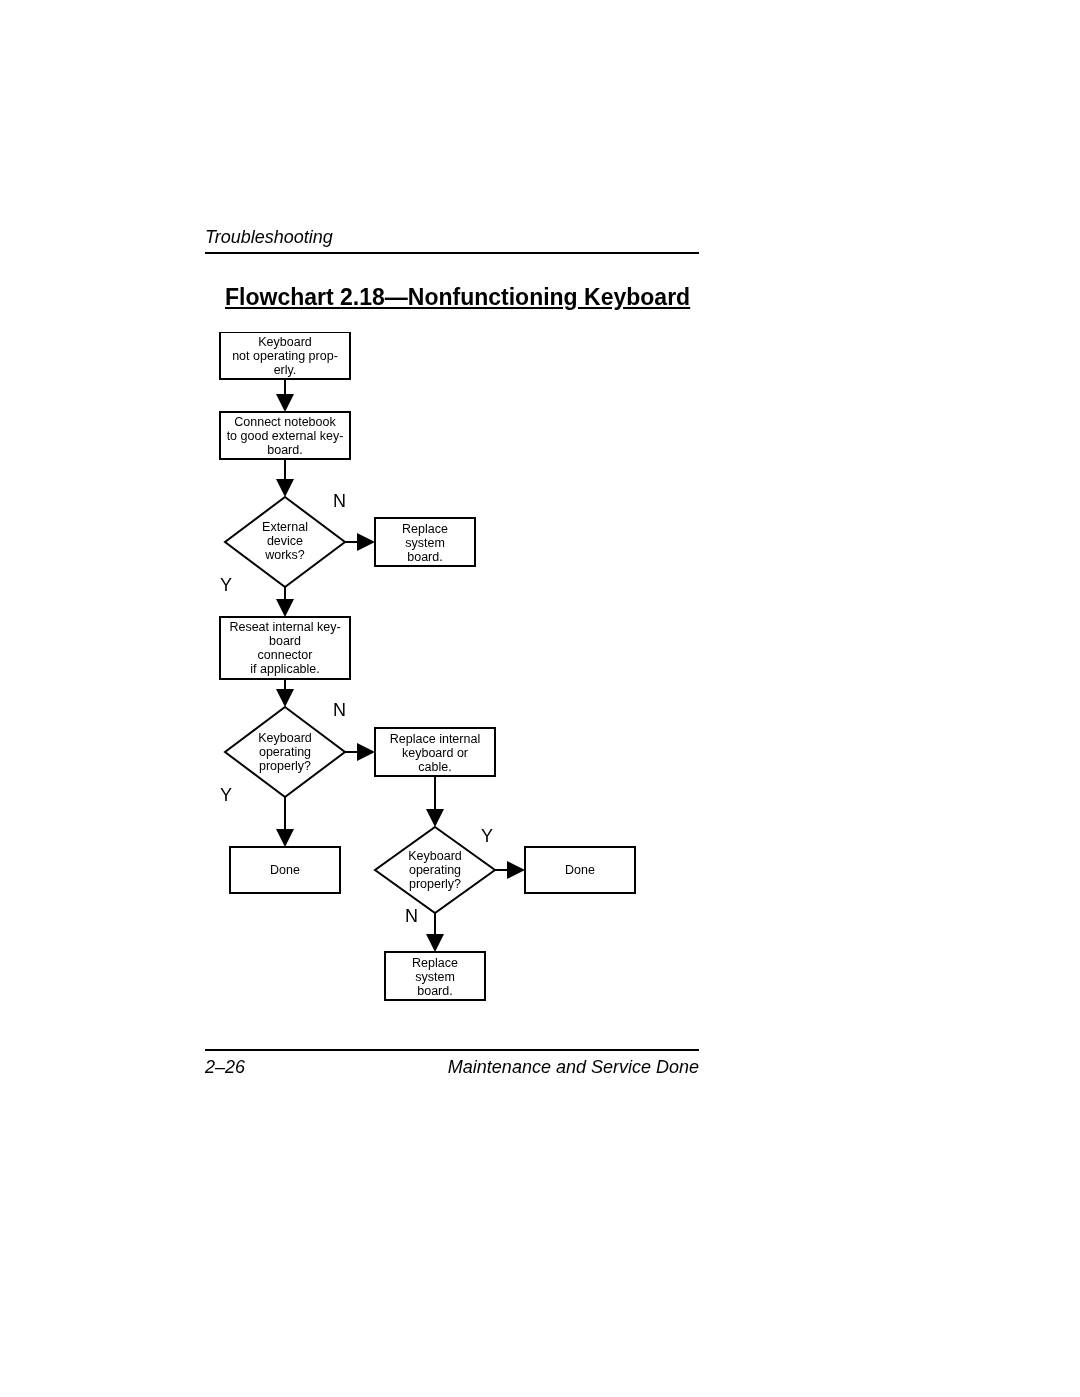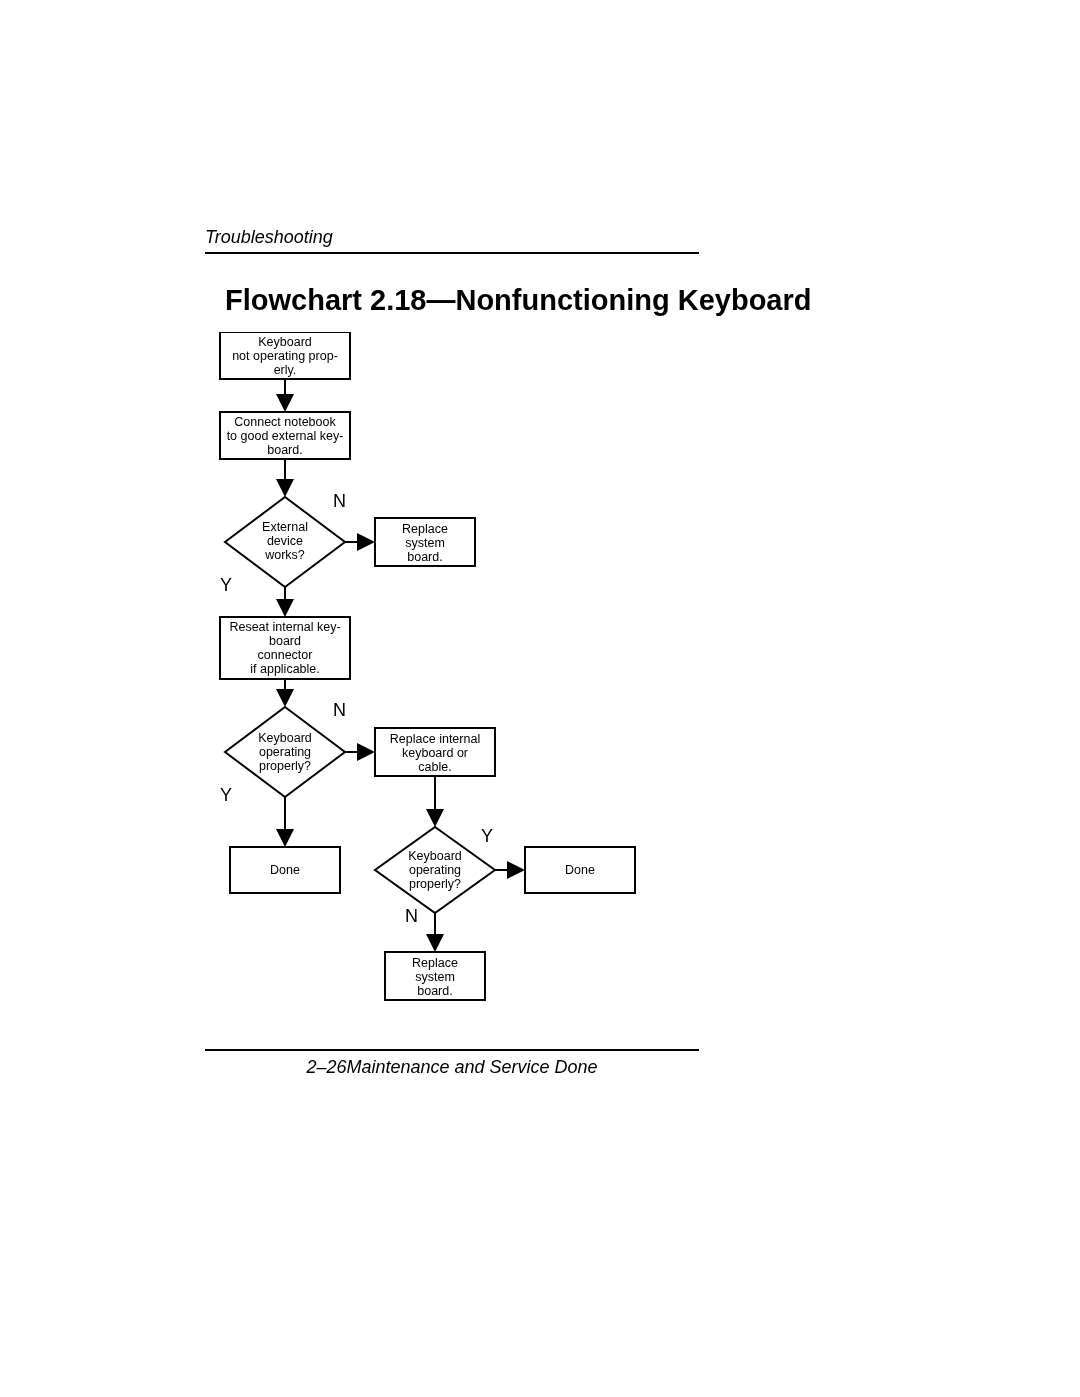--- a/index.html
+++ b/index.html
@@ -13,29 +13,30 @@
   .hdr{
     position:absolute;left:205px;right:215px;top:195px;
     border-bottom:2px solid #000;
     font-style:italic;
     font-size:18px;
     padding-bottom:4px;
   }
   .title{
     position:absolute;left:225px;top:252px;
     font-weight:700;
-    font-size:29px;
+    font-size:23px;
+    text-decoration:underline;
   }
   .ftr{
     position:absolute;left:205px;right:215px;top:1017px;
     border-top:2px solid #000;
     font-style:italic;
     font-size:18px;
     padding-top:6px;
-    display:flex;justify-content:center;
+    display:flex;justify-content:space-between;
   }
   
   .fc{
     position:absolute;left:205px;top:300px;
     width:460px;height:700px;
   }
   .fc text{
     font-family:Arial,Helvetica,sans-serif;
     fill:#000;
   }

